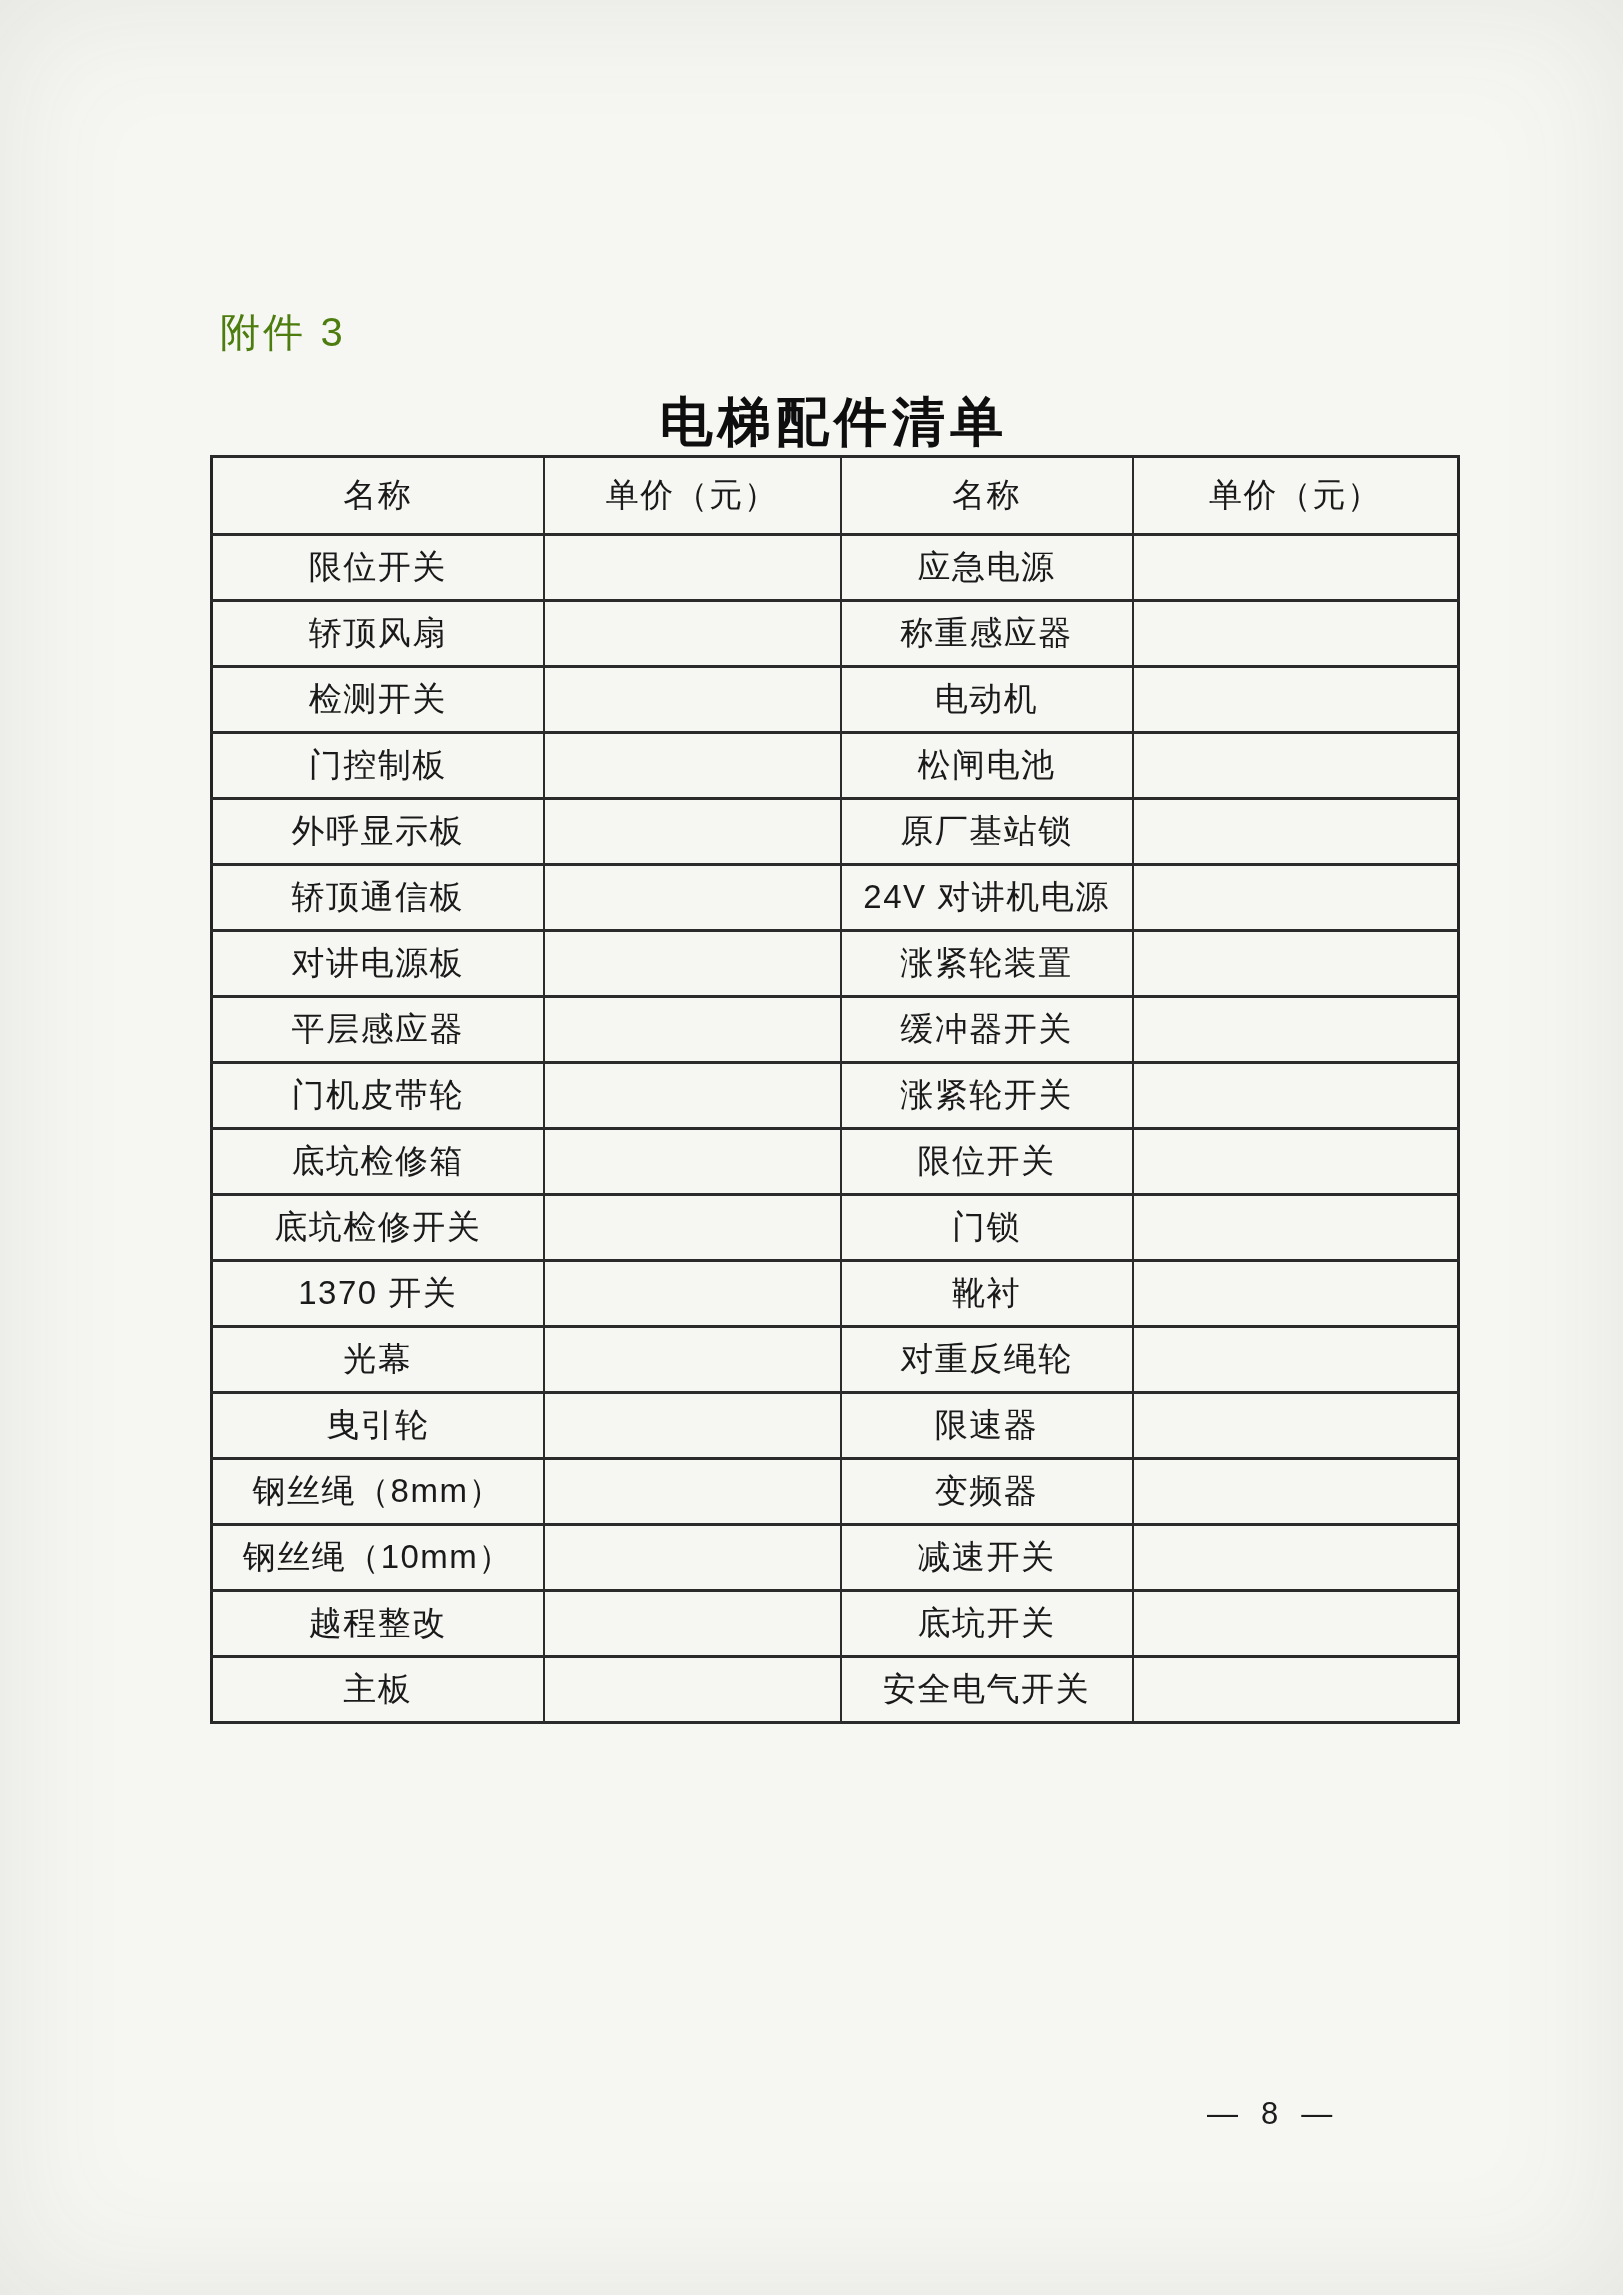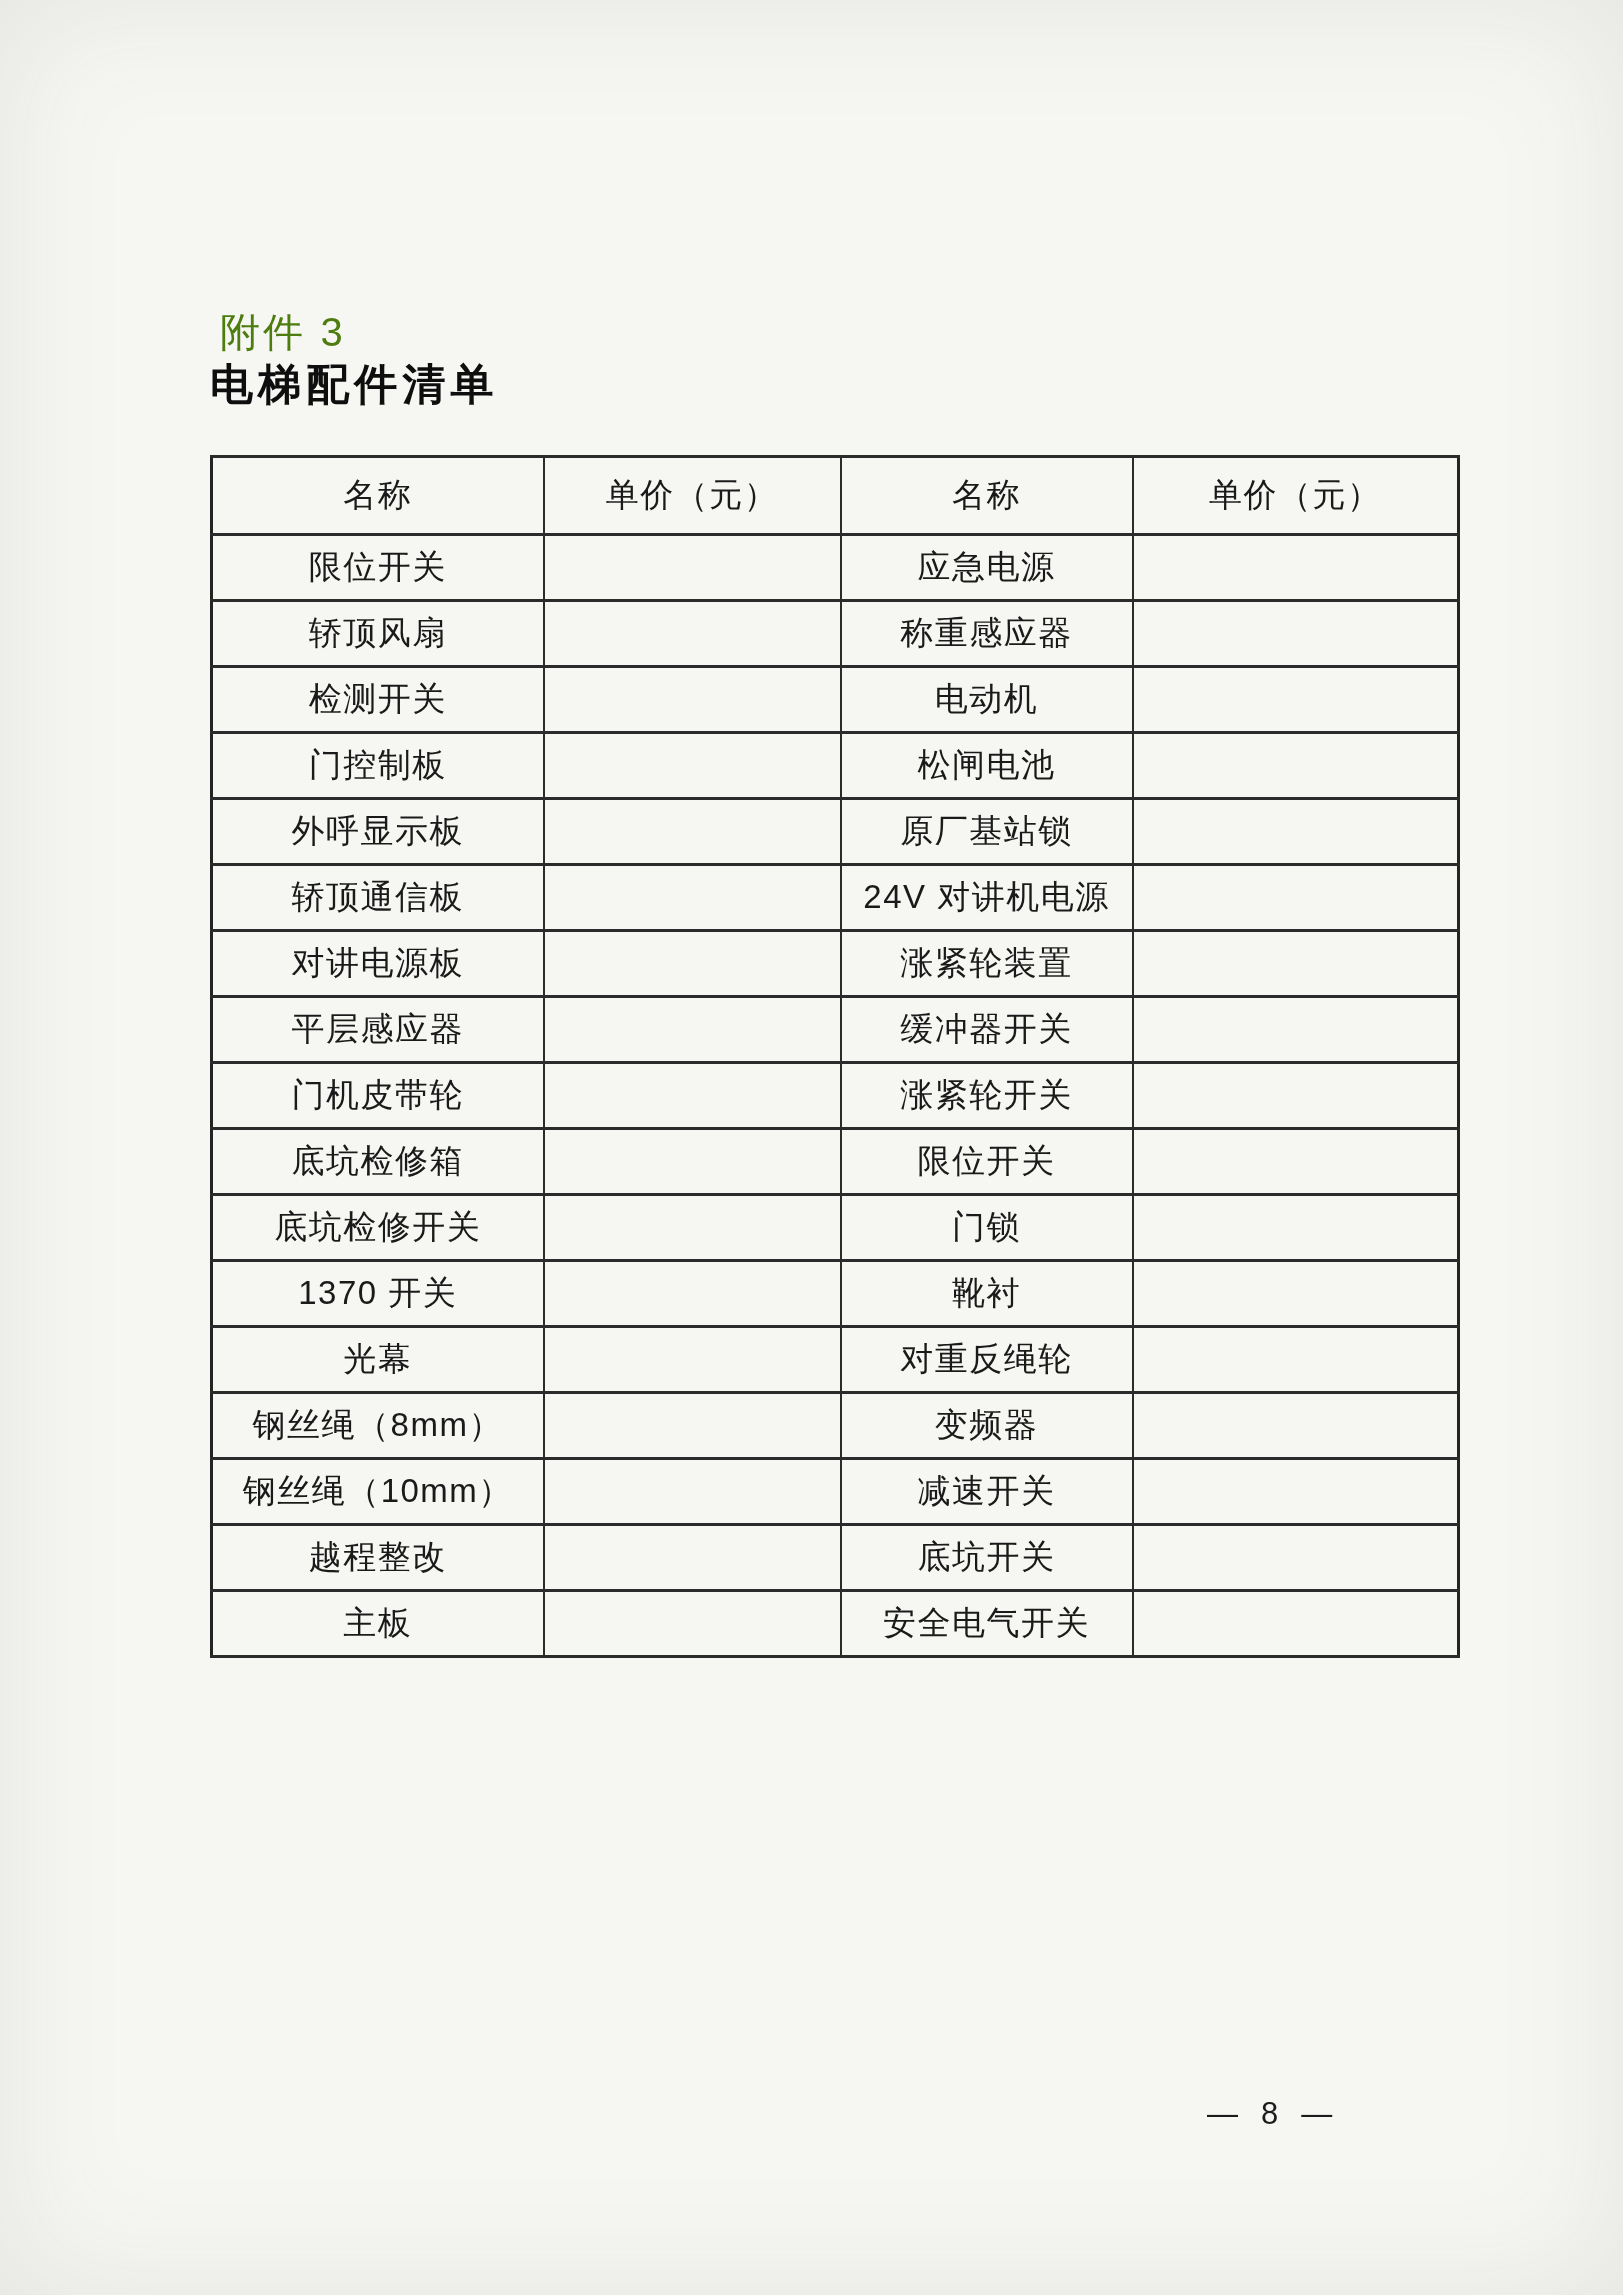--- a/index.html
+++ b/index.html
@@ -22,23 +22,24 @@
     left: 220px;
     top: 305px;
     font-size: 40px;
     letter-spacing: 3.1px;
     color: #4d7c0f;
     white-space: nowrap;
   }
   .doc-title {
     position: absolute;
     left: 210px;
-    top: 356px;
+    top: 387px;
     width: 1248px;
-    font-size: 43px;
+    text-align: center;
+    font-size: 53px;
     font-weight: bold;
     letter-spacing: 5.1px;
     color: #0e0e0e;
     font-family: "Liberation Serif", serif;
     white-space: nowrap;
   }
   table.parts-table {
     position: absolute;
     left: 210px;
     top: 455px;
@@ -175,20 +176,26 @@
           <td>靴衬</td>
           <td></td>
         </tr>
         <tr>
           <td>光幕</td>
           <td></td>
           <td>对重反绳轮</td>
           <td></td>
         </tr>
         <tr>
+          <td>曳引轮</td>
+          <td></td>
+          <td>限速器</td>
+          <td></td>
+        </tr>
+        <tr>
           <td>钢丝绳（8mm）</td>
           <td></td>
           <td>变频器</td>
           <td></td>
         </tr>
         <tr>
           <td>钢丝绳（10mm）</td>
           <td></td>
           <td>减速开关</td>
           <td></td>

